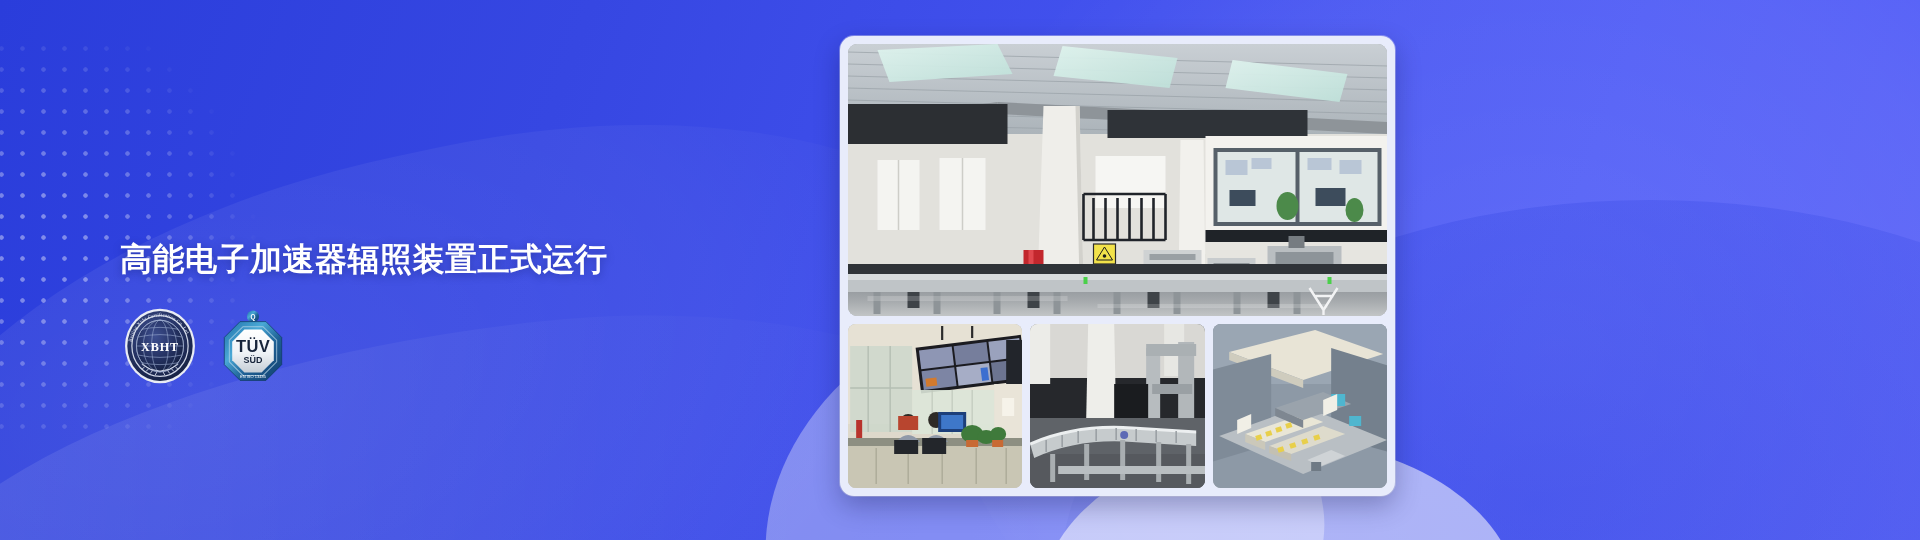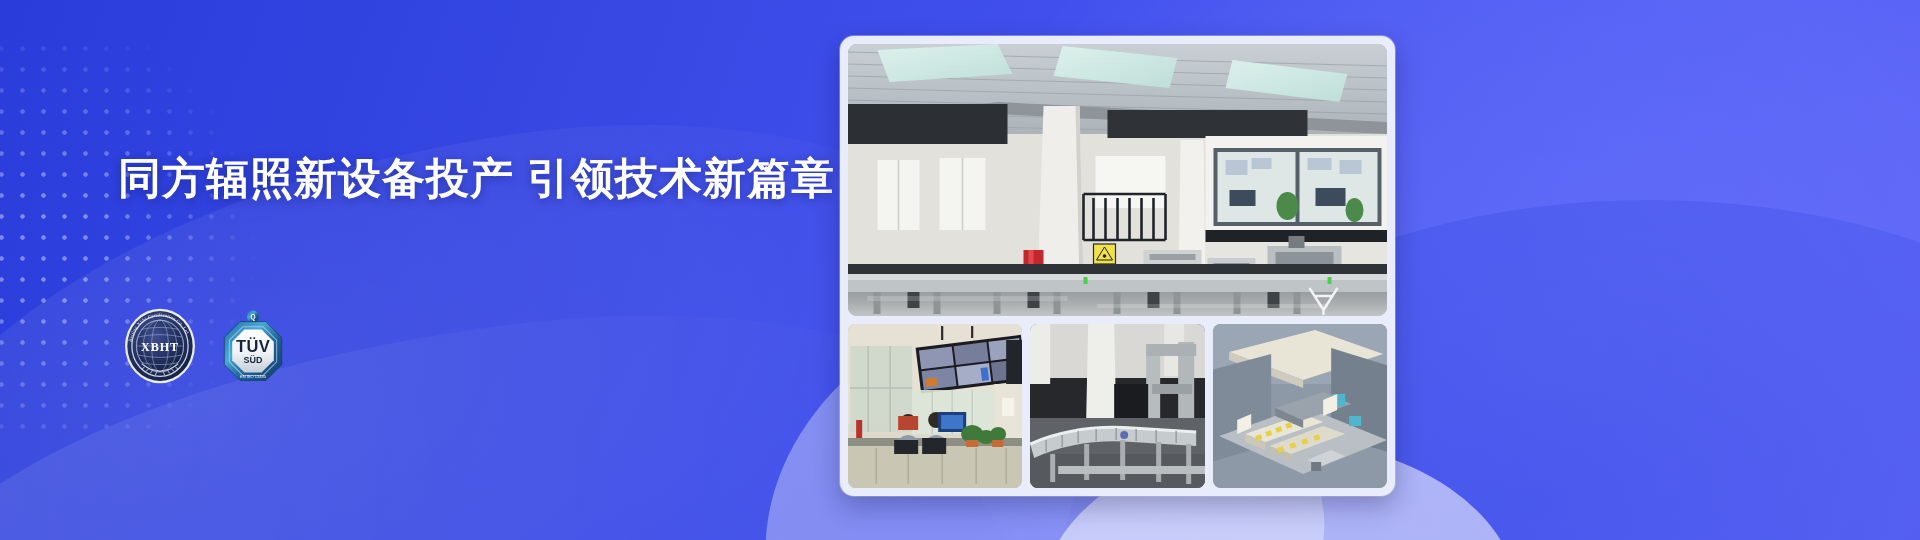--- a/index.html
+++ b/index.html
@@ -137,21 +137,21 @@
 
   <div class="bg-wave-b"></div>
   <div class="bg-wave-a"></div>
   <div class="bg-swoosh"></div>
   <div class="bg-swoosh2"></div>
   <div class="bg-pale-shape"></div>
   <div class="bg-pale-shape2"></div>
   <div class="dot-grid"></div>
 
   <div class="copy">
-    <div class="headline">同方辐照新设备投产  引领技术新篇章</div>
+    <div class="subhead">高能电子加速器辐照装置正式运行</div>
 
     <div class="certs">
 
       <svg class="cert-xbht" viewBox="0 0 100 100">
         <defs>
           <radialGradient id="gxb" cx="40%" cy="32%" r="75%">
             <stop offset="0%" stop-color="#3d4e8f"></stop>
             <stop offset="60%" stop-color="#23305f"></stop>
             <stop offset="100%" stop-color="#15203f"></stop>
           </radialGradient>

